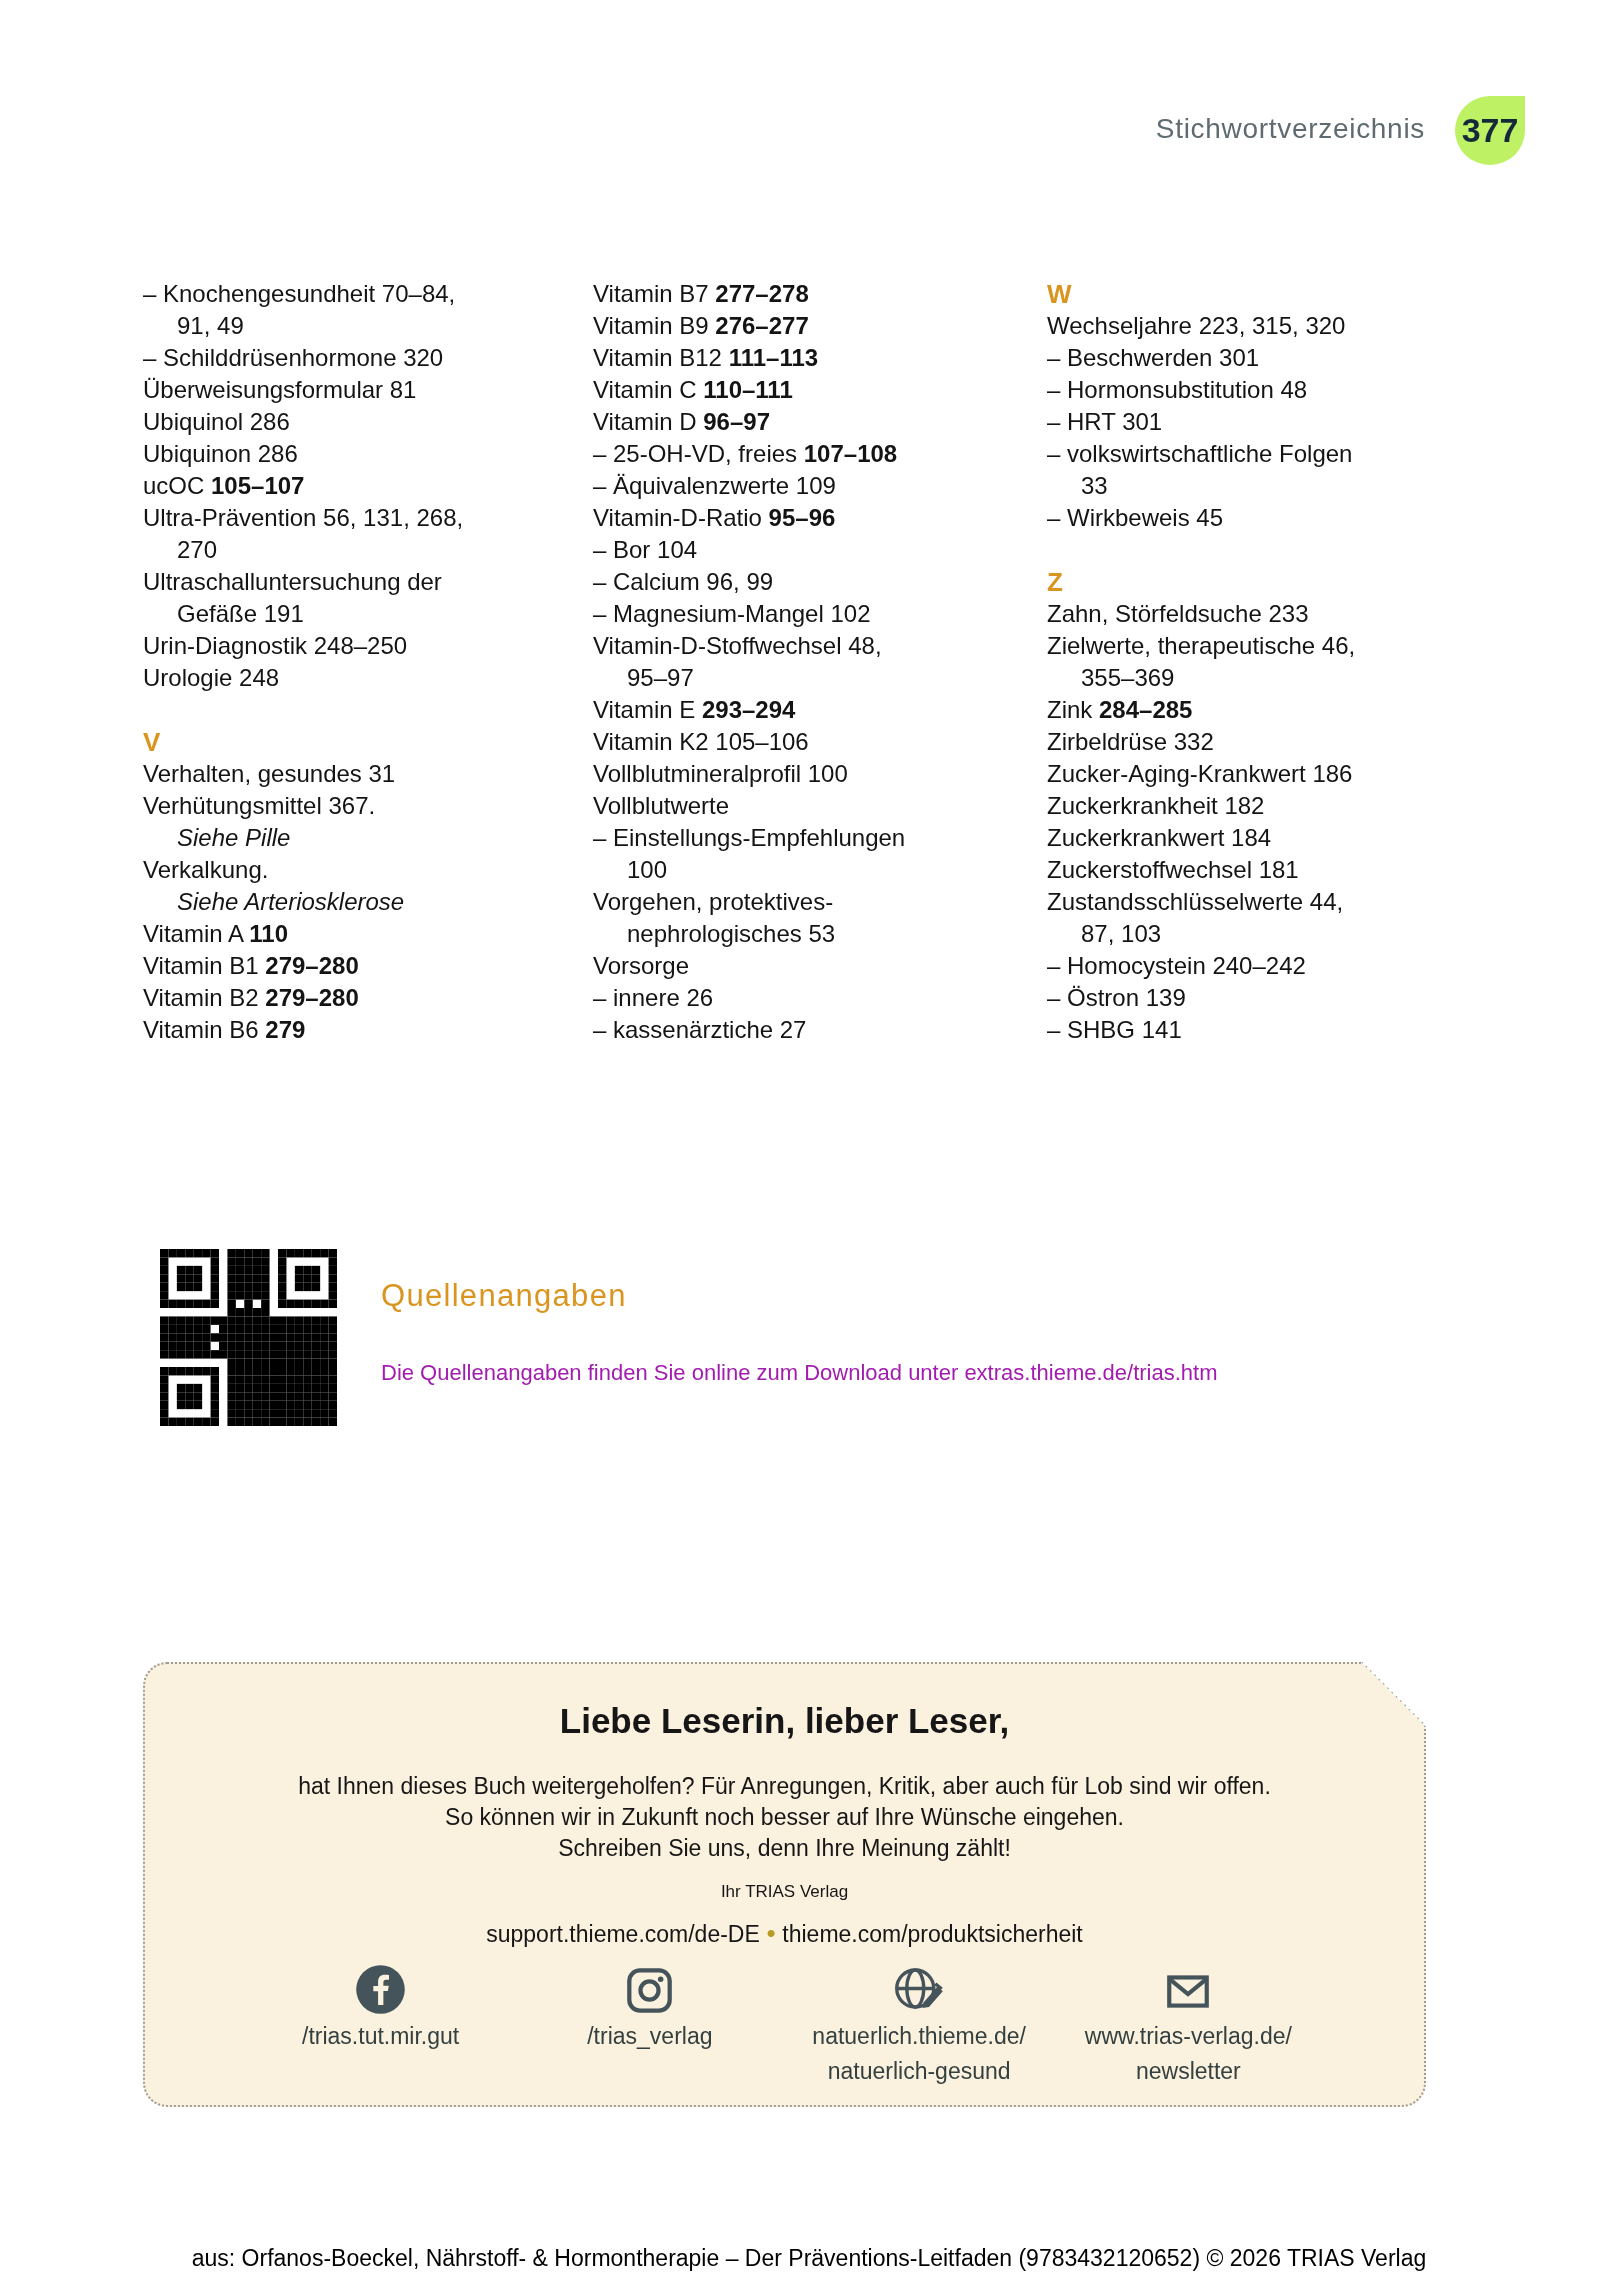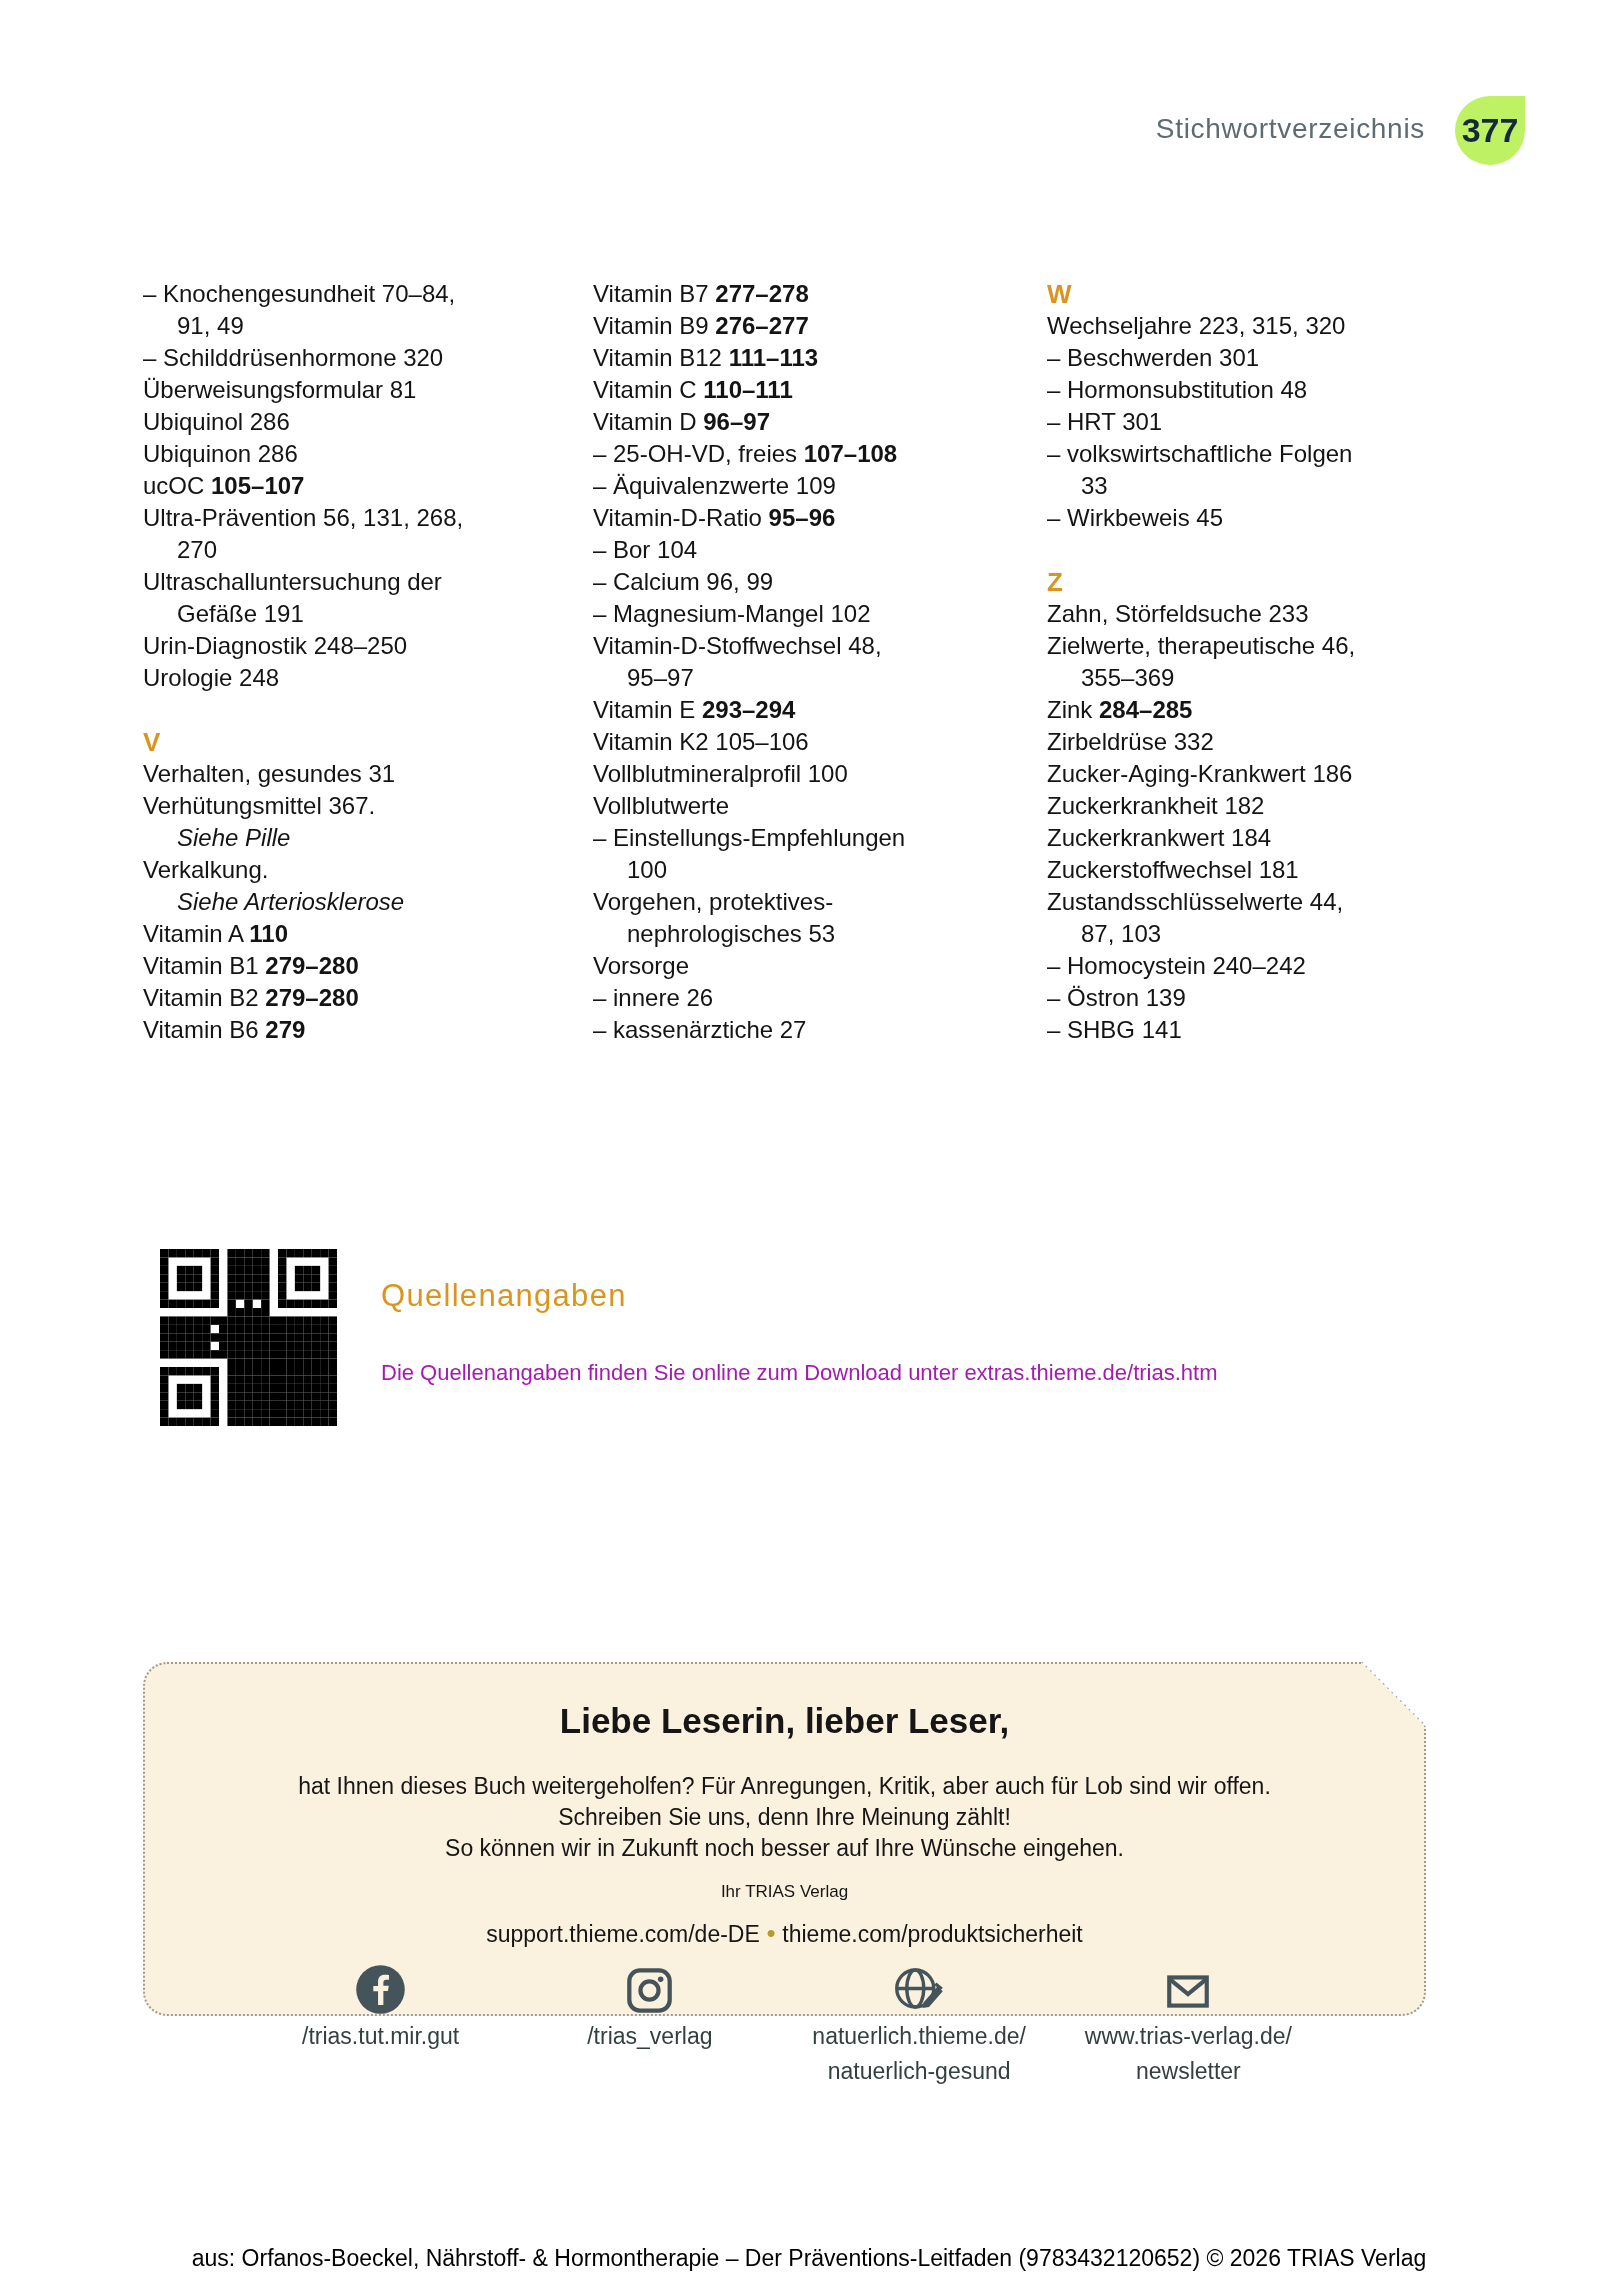--- a/index.html
+++ b/index.html
@@ -31,21 +31,21 @@
   .ln.gap{height:32px;}
   
   .qr-wrap{position:absolute;left:160px;top:1249px;width:177px;height:177px;}
   .src-heading{
     position:absolute;left:381px;top:1278px;
     font-size:31px;color:#D9951F;letter-spacing:1.3px;
   }
   .src-text{position:absolute;left:381px;top:1360px;font-size:22px;color:#a21caf;}
   
   .letter-box{
-    position:absolute;left:143px;top:1662px;width:1283px;height:354px;
+    position:absolute;left:143px;top:1662px;width:1283px;height:445px;
     background:#FBF1DF;border:2px dotted #A09C92;
     border-radius:24px;border-top-right-radius:0;
     box-sizing:border-box;text-align:center;
   }
   .fold{
     position:absolute;top:-2px;right:-2px;width:65px;height:65px;
     background:#ffffff;clip-path:polygon(0 0,100% 0,100% 100%);
   }
   .fold svg{position:absolute;left:0;top:0;}
   .lb-title{margin-top:37px;font-size:35px;font-weight:bold;color:#161616;}
@@ -504,22 +504,22 @@
 
 <div class="letter-box">
   <div class="fold">
     <svg width="65" height="65" viewBox="0 0 96 96">
         <line x1="0" y1="0" x2="96" y2="96" stroke="#A09C92" stroke-width="3" stroke-dasharray="3,6"></line>
       </svg>
   </div>
   <div class="lb-title">Liebe Leserin, lieber Leser,</div>
   <div class="lb-body">
     <div>hat Ihnen dieses Buch weitergeholfen? Für Anregungen, Kritik, aber auch für Lob sind wir offen.</div>
+    <div>So können wir in Zukunft noch besser auf Ihre Wünsche eingehen.</div>
     <div>Schreiben Sie uns, denn Ihre Meinung zählt!</div>
-    <div>So können wir in Zukunft noch besser auf Ihre Wünsche eingehen.</div>
   </div>
   <div class="lb-sign">Ihr TRIAS Verlag</div>
   <div class="lb-support">
     <span>support.thieme.com/de-DE</span><span class="sep">•</span><span>thieme.com/produktsicherheit</span>
   </div>
   <div class="social-row">
     <div class="social-item">
       <span class="ico">
         <svg width="53" height="53" viewBox="0 0 48 48">
           <circle cx="24" cy="24" r="22" fill="#45545A"></circle>

